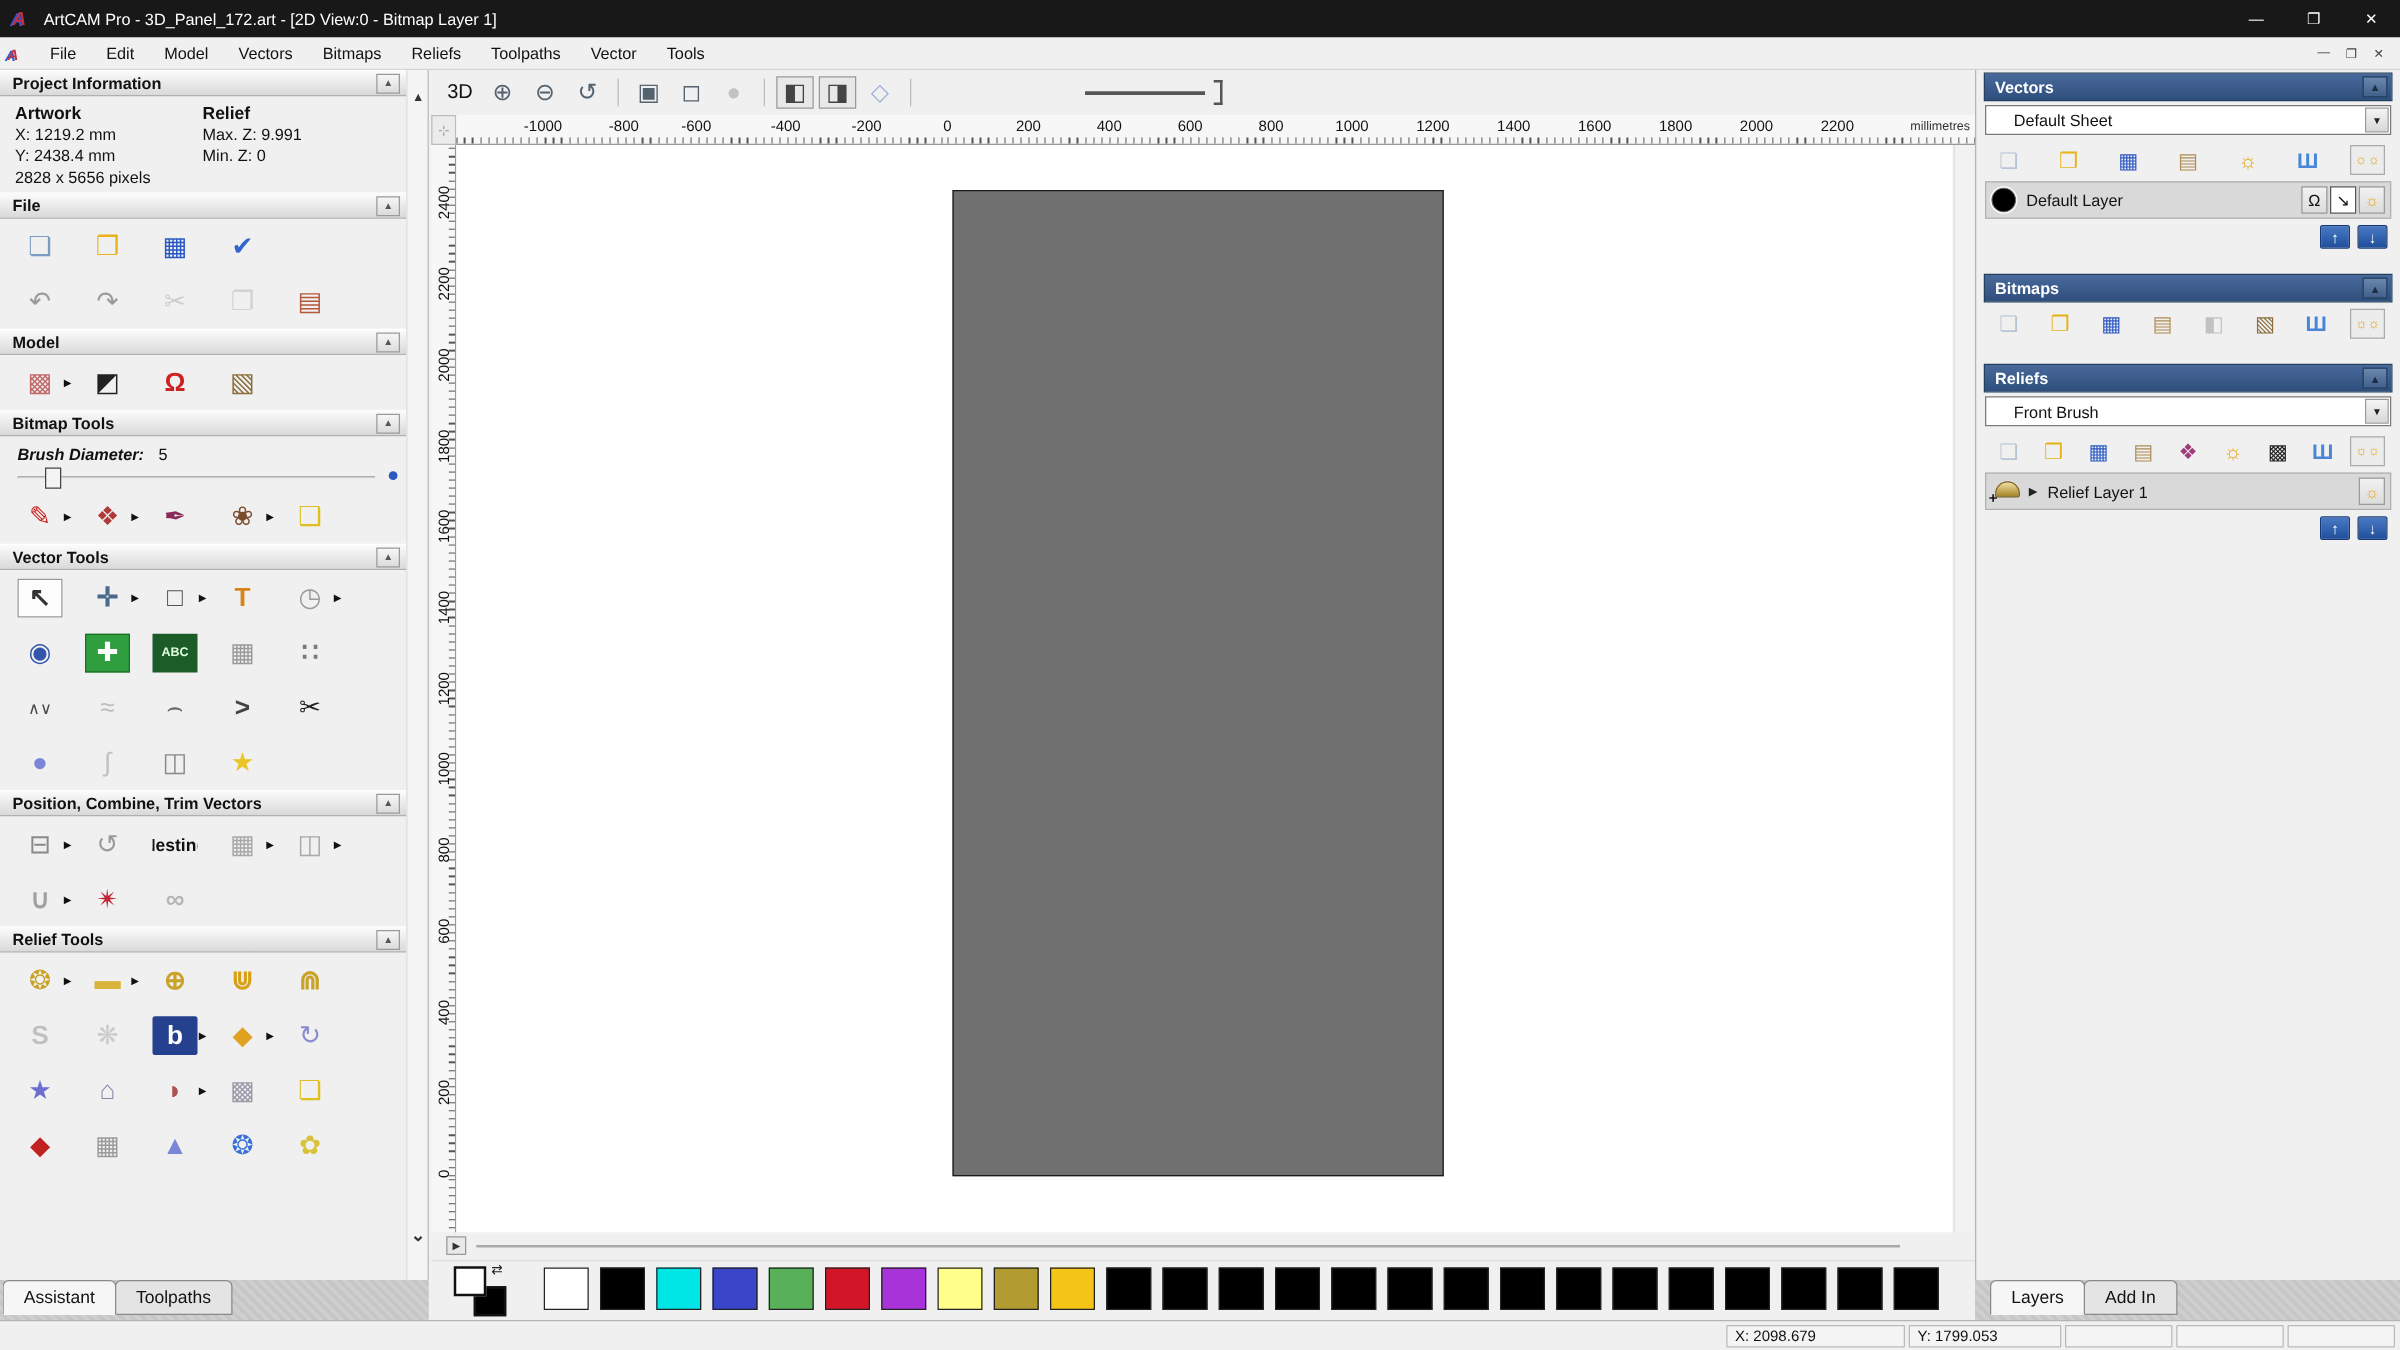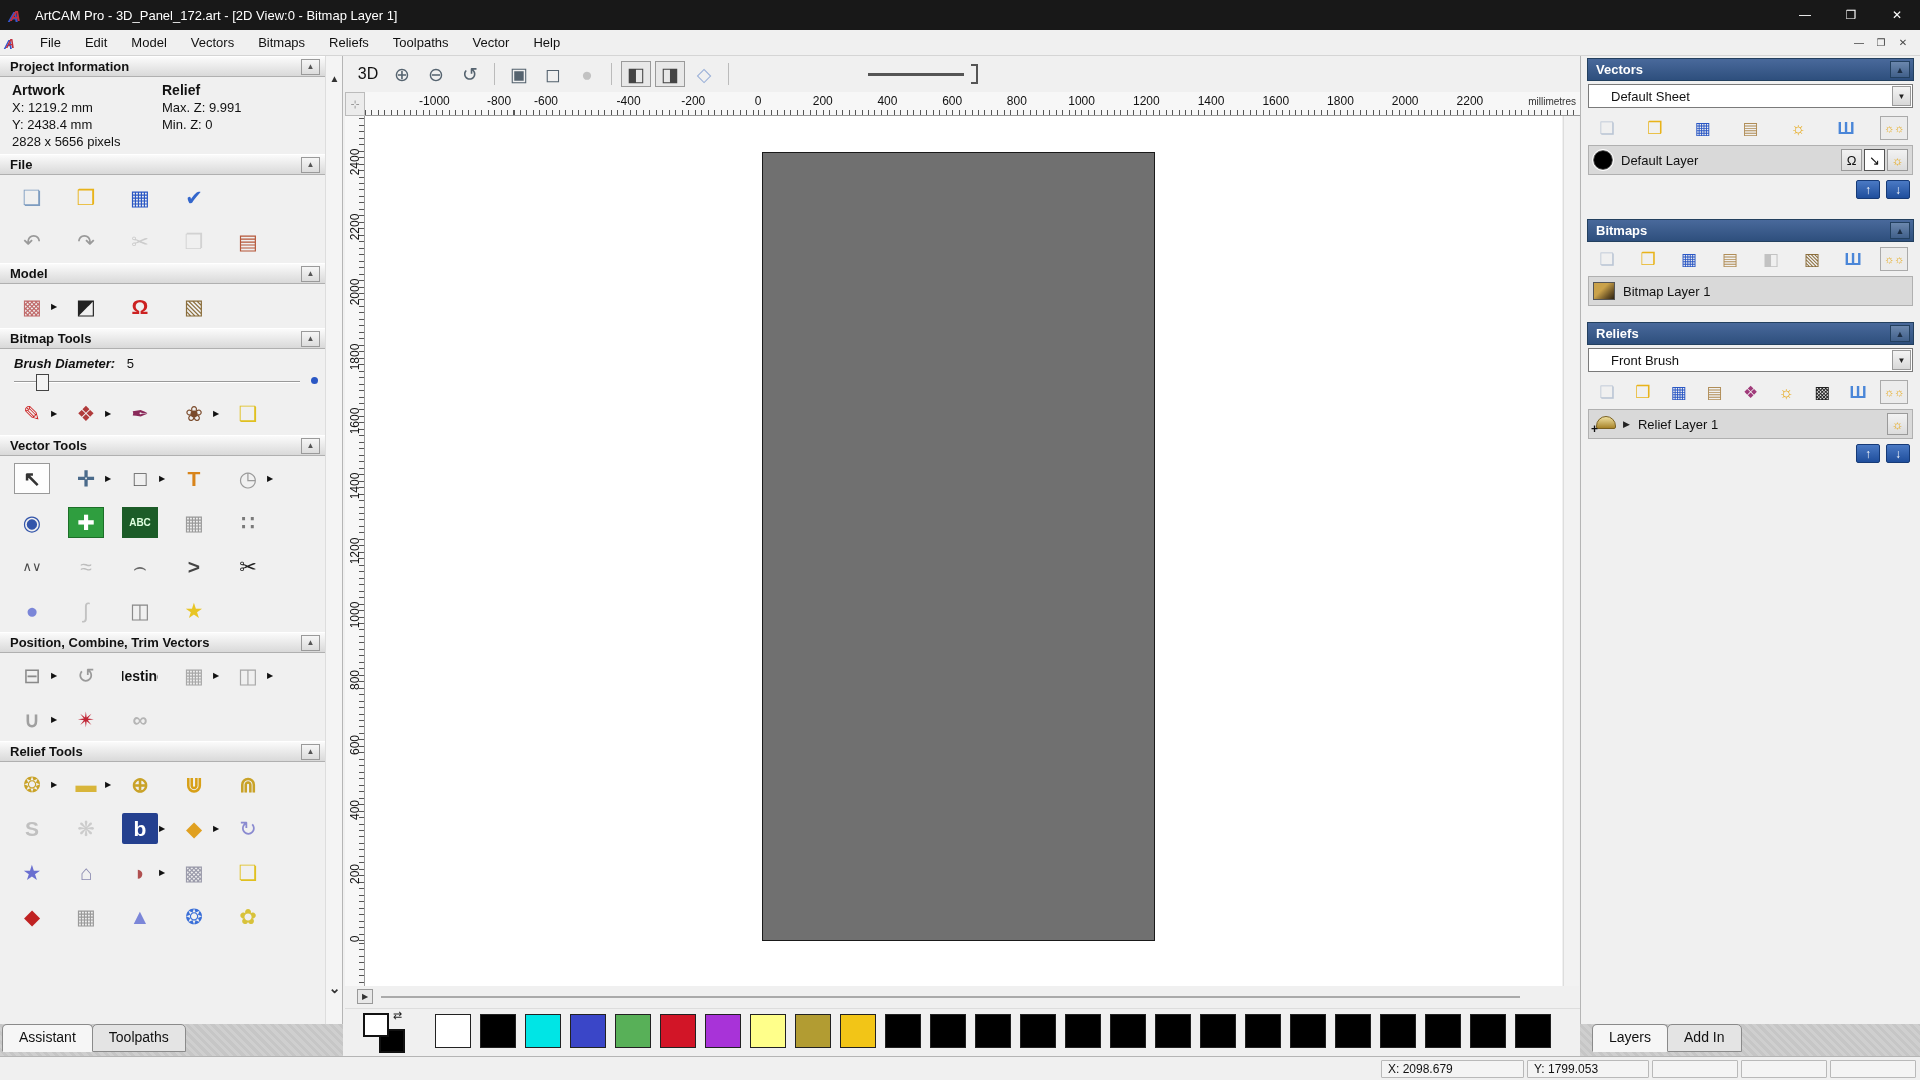--- a/index.html
+++ b/index.html
@@ -195,21 +195,21 @@
       <span class="menu-item">Vectors</span>
 
       <span class="menu-item">Bitmaps</span>
 
       <span class="menu-item">Reliefs</span>
 
       <span class="menu-item">Toolpaths</span>
 
       <span class="menu-item">Vector</span>
 
-      <span class="menu-item">Help</span>
+      <span class="menu-item">Tools</span>
 
   </span>
   <span class="mdicaps">
     <span class="mdicap">—</span>
     <span class="mdicap">❐</span>
     <span class="mdicap">✕</span>
   </span>
 </div>
 
 <div id="assistant">
@@ -606,21 +606,21 @@
     <span class="hdl"></span>
   </span>
 </div>
 
 <div id="corner-box">⊹</div>
 <div id="hruler">
   <div class="marks"></div>
   <span id="unit-label">millimetres</span>
 <span class="htick" style="left: 47.4px;">-1000</span>
     <span class="htick" style="left: 112.12px;">-800</span>
-    <span class="htick" style="left: 159px;">-600</span>
+    <span class="htick" style="left: 170px;">-600</span>
     <span class="htick" style="left: 241.56px;">-400</span>
     <span class="htick" style="left: 306.28px;">-200</span>
     <span class="htick" style="left: 371px;">0</span>
     <span class="htick" style="left: 435.72px;">200</span>
     <span class="htick" style="left: 500.44px;">400</span>
     <span class="htick" style="left: 565.16px;">600</span>
     <span class="htick" style="left: 629.88px;">800</span>
     <span class="htick" style="left: 694.6px;">1000</span>
     <span class="htick" style="left: 759.32px;">1200</span>
     <span class="htick" style="left: 824.04px;">1400</span>
@@ -760,24 +760,20 @@
       <span class="tool">
         <span class="ticon" style="color:#8a6d3b">▧</span>
       </span>
       <span class="tool">
         <span class="ticon" style="color:#4a86d8;font-weight:bold">Ш</span>
       </span>
       <span class="tool">
         <span class="ticon" style="color:#e6a817;font-size:11px;background:#ececec;border:1px solid #aaa">☼☼</span>
       </span>
   </div>
-  <div class="layer-row">
-    <span class="bmp-thumb"></span>
-    <span class="lbl">Bitmap Layer 1</span>
-  </div>
 
   <div class="rp-head" style="margin-top:16px">
     <span>Reliefs</span>
     <span class="rp-collapse">▲</span>
   </div>
   <div class="combo">
     <span class="val">Front Brush</span>
     <span class="drop">▼</span>
   </div>
   <div class="rp-tools">

